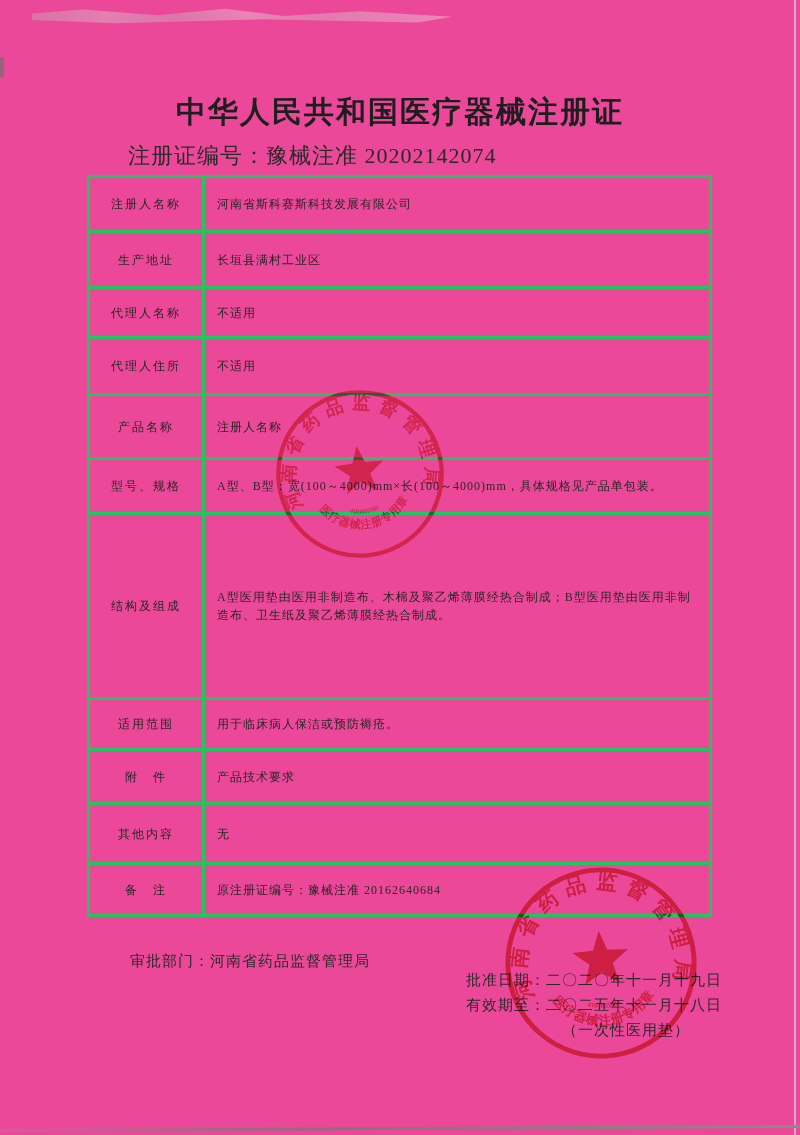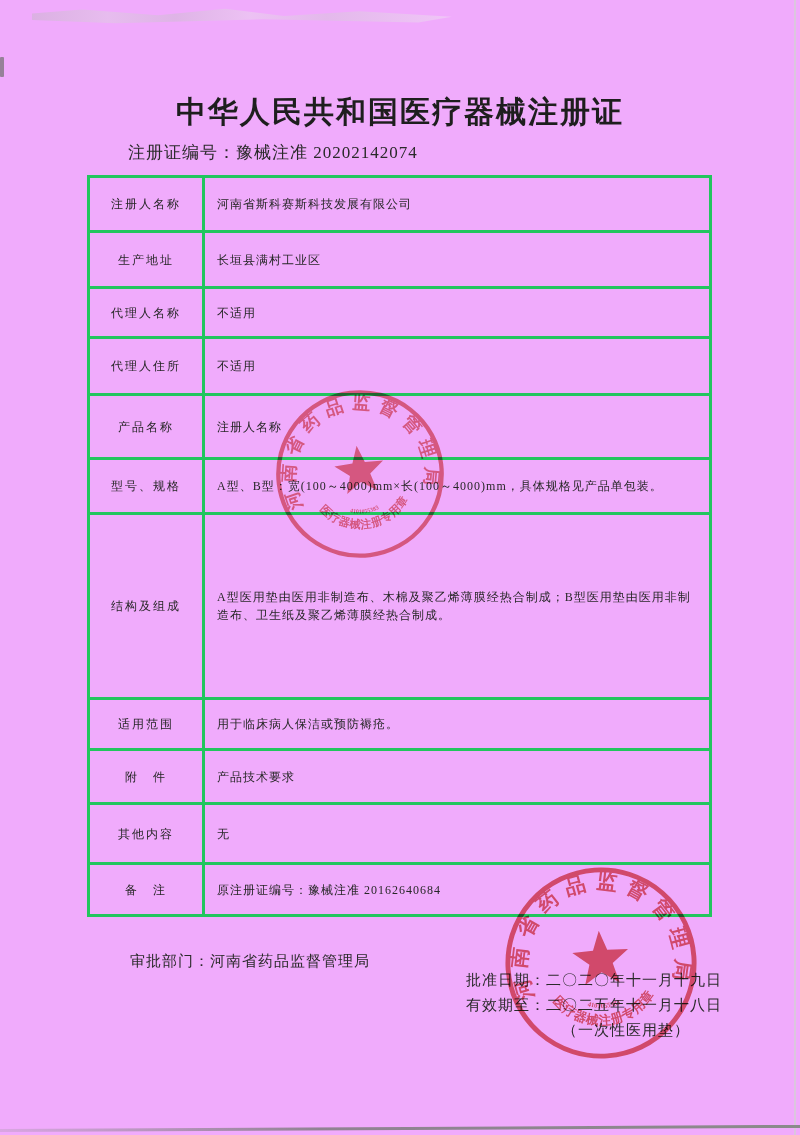--- a/index.html
+++ b/index.html
@@ -1,34 +1,34 @@
 <!DOCTYPE html>
 <html><head>
 <meta charset="utf-8">
 <style>
   html,body{margin:0;padding:0;background:#e8e8e8;}
   .page{
     position:relative;
     width:800px;height:1135px;
     margin:0 auto;
-    background:#f0abfc;
+    background:#ec4899;
     overflow:hidden;
     font-family:"Liberation Serif","DejaVu Serif",serif;
     color:#262626;
   }
   
   .title{
     position:absolute;top:92px;left:0;width:800px;
     text-align:center;
     font-size:30px;font-weight:bold;letter-spacing:2px;
     color:#1e1e1e;
   }
   .cert-no{
     position:absolute;top:141px;left:128px;
-    font-size:17px;letter-spacing:1px;color:#2a2a2a;
+    font-size:22px;letter-spacing:1px;color:#2a2a2a;
   }
   
   .cert-table{
     position:absolute;top:175px;left:87px;
     width:625px;border-collapse:collapse;table-layout:fixed;
   }
   .cert-table td{
     border:3px solid #22c55e;
     font-size:12px;line-height:1.5;color:#272727;
     vertical-align:middle;

